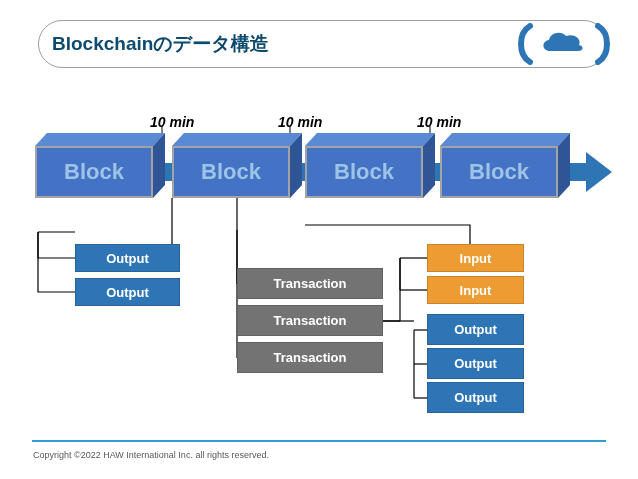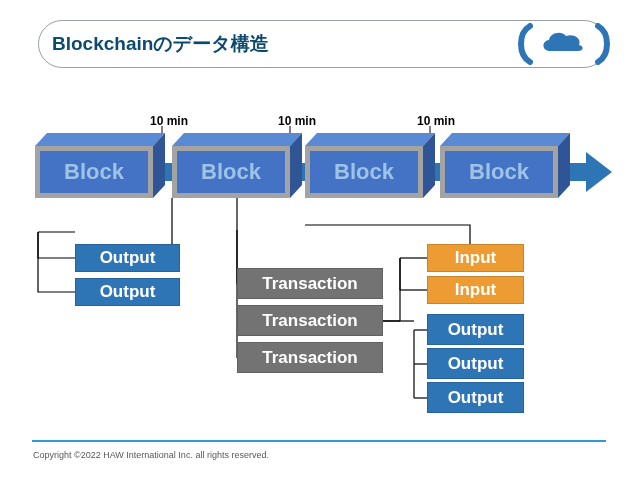--- a/index.html
+++ b/index.html
@@ -55,44 +55,45 @@
     pointer-events: none;
   }
   .diagram * { pointer-events: auto; }
 
   
   .block {
     position: absolute;
     width: 118px;
     height: 52px;
     background: #4472c4;
-    border: 5px solid #a3a3a3;
+    border: 2px solid #a3a3a3;
     box-sizing: border-box;
     color: #9dc3e6;
     font-size: 22px;
     font-weight: bold;
     display: flex;
     align-items: center;
     justify-content: center;
   }
 
   .min-label {
     position: absolute;
-    font-size: 12px;
+    font-size: 14px;
     font-weight: bold;
     color: #000000;
     white-space: nowrap;
+    font-style: italic;
   }
 
   
   .cell {
     position: absolute;
     box-sizing: border-box;
     color: #ffffff;
-    font-size: 17px;
+    font-size: 13px;
     font-weight: bold;
     display: flex;
     align-items: center;
     justify-content: center;
     border: 1px solid rgba(0,0,0,0.15);
   }
   .cell.output { background: #2e75b6; }
   .cell.transaction { background: #737373; }
   .cell.input { background: #ed9b33; text-align: right; }
 

